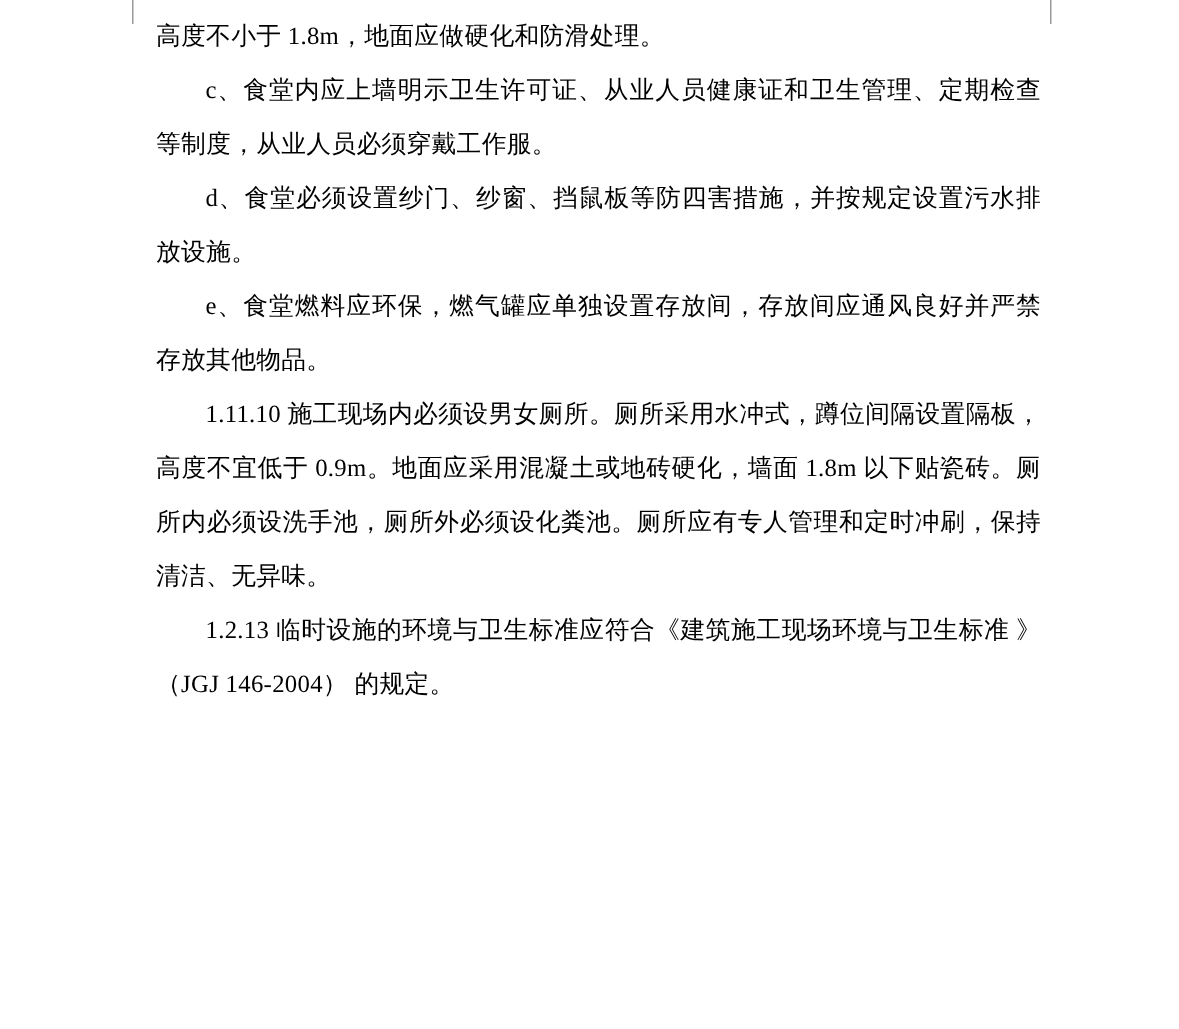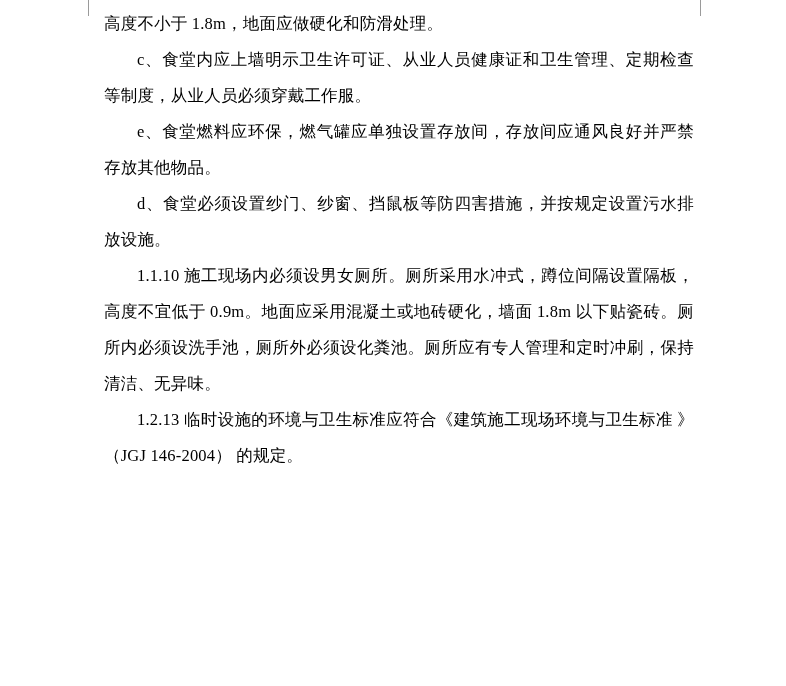--- a/index.html
+++ b/index.html
@@ -64,19 +64,19 @@
 
 <div class="page">
 
   <div class="crop-mark crop-left-v"></div>
   <div class="crop-mark crop-right-v"></div>
 
   <div class="content">
 
     <p class="para">高度不小于 1.8m，地面应做硬化和防滑处理。</p>
     <p class="para indent">c、食堂内应上墙明示卫生许可证、从业人员健康证和卫生管理、定期检查等制度，从业人员必须穿戴工作服。</p>
+    <p class="para indent">d、食堂必须设置纱门、纱窗、挡鼠板等防四害措施，并按规定设置污水排放设施。</p>
     <p class="para indent">e、食堂燃料应环保，燃气罐应单独设置存放间，存放间应通风良好并严禁存放其他物品。</p>
-    <p class="para indent">d、食堂必须设置纱门、纱窗、挡鼠板等防四害措施，并按规定设置污水排放设施。</p>
-    <p class="para indent">1.1.10   施工现场内必须设男女厕所。厕所采用水冲式，蹲位间隔设置隔板，高度不宜低于 0.9m。地面应采用混凝土或地砖硬化，墙面 1.8m 以下贴瓷砖。厕所内必须设洗手池，厕所外必须设化粪池。厕所应有专人管理和定时冲刷，保持清洁、无异味。</p>
+    <p class="para indent">1.11.10   施工现场内必须设男女厕所。厕所采用水冲式，蹲位间隔设置隔板，高度不宜低于 0.9m。地面应采用混凝土或地砖硬化，墙面 1.8m 以下贴瓷砖。厕所内必须设洗手池，厕所外必须设化粪池。厕所应有专人管理和定时冲刷，保持清洁、无异味。</p>
     <p class="para indent">1.2.13   临时设施的环境与卫生标准应符合《建筑施工现场环境与卫生标准 》（JGJ 146-2004） 的规定。</p>
 
   </div>
 </div>
 
 </body></html>

